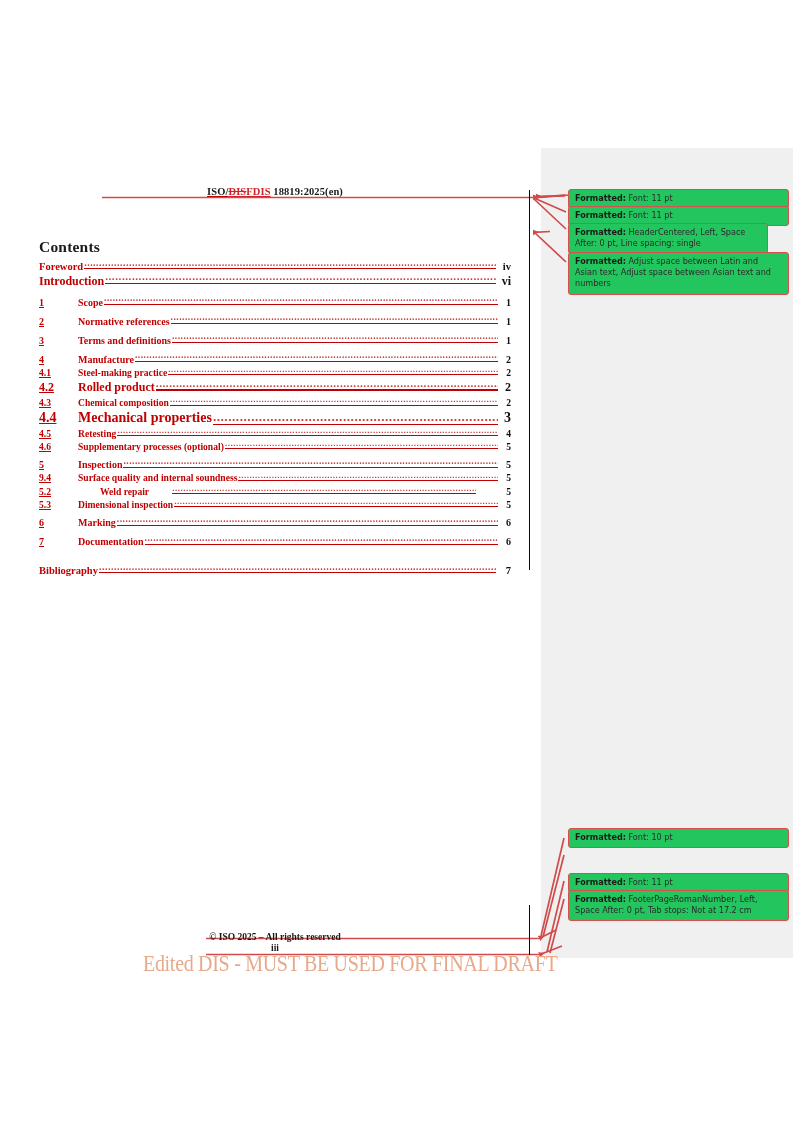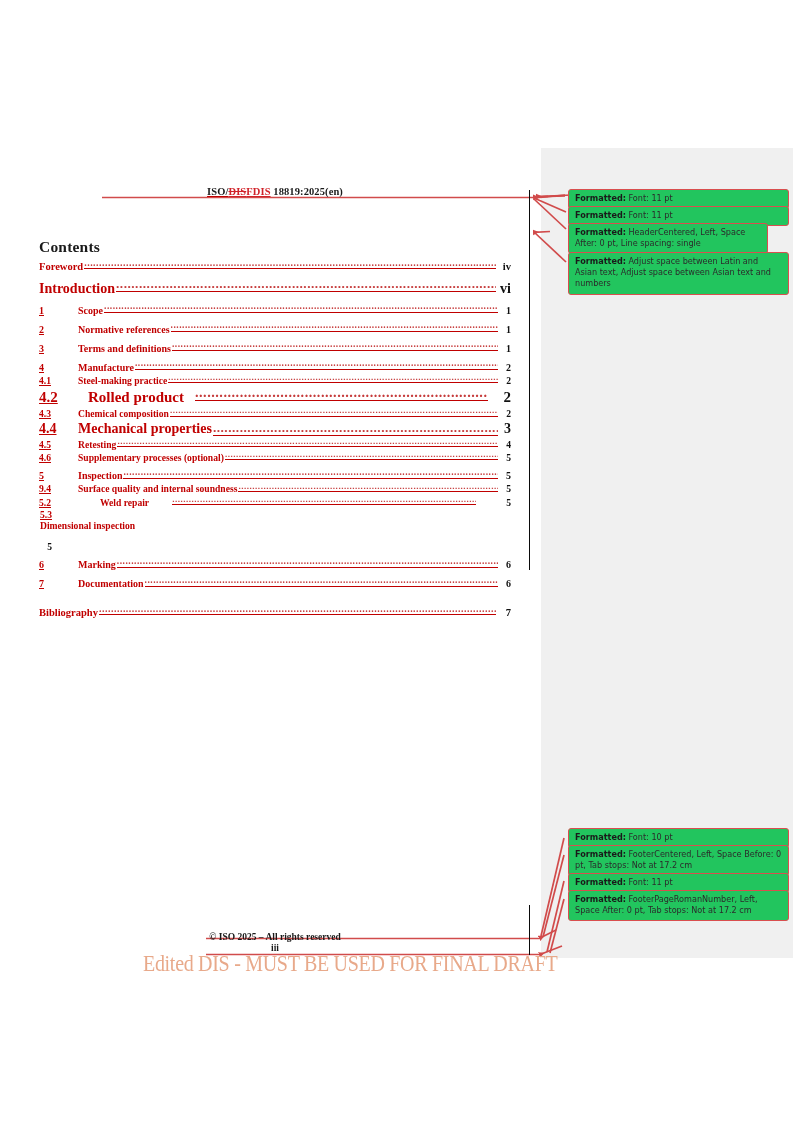--- a/index.html
+++ b/index.html
@@ -270,21 +270,21 @@
 
     <div id="toc">
         <div class="toc-row lvl-front" style="font-size: 10.5px;">
           <span class="toc-title">Foreword</span>
           <span class="toc-leader">
             <span class="dots">........................................................................................................................................................................................................</span>
             <span class="leader-rule"></span>
           </span>
           <span class="toc-page">iv</span>
         </div>
-        <div class="toc-row lvl-front" style="font-size: 14px; margin-top: 7px;">
+        <div class="toc-row lvl-front" style="font-size: 12px; margin-top: 1px;">
           <span class="toc-title">Introduction</span>
           <span class="toc-leader">
             <span class="dots">........................................................................................................................................................................................................</span>
             <span class="leader-rule"></span>
           </span>
           <span class="toc-page">vi</span>
         </div>
         <div class="toc-row lvl1" style="font-size: 10px; margin-top: 7px;">
           <span class="toc-num">1</span>
           <span class="toc-title">Scope</span>
@@ -323,21 +323,21 @@
         </div>
         <div class="toc-row lvl2" style="font-size: 9.6px; margin-top: 1.5px;">
           <span class="toc-num">4.1</span>
           <span class="toc-title">Steel-making practice</span>
           <span class="toc-leader">
             <span class="dots">........................................................................................................................................................................................................</span>
             <span class="leader-rule"></span>
           </span>
           <span class="toc-page">2</span>
         </div>
-        <div class="toc-row lvl2" style="font-size: 15px; margin-top: 1.5px; gap: 10px;">
+        <div class="toc-row lvl2" style="font-size: 12px; margin-top: 1.5px;">
           <span class="toc-num">4.2</span>
           <span class="toc-title">Rolled product</span>
           <span class="toc-leader">
             <span class="dots">........................................................................................................................................................................................................</span>
             <span class="leader-rule"></span>
           </span>
           <span class="toc-page">2</span>
         </div>
         <div class="toc-row lvl2" style="font-size: 9.6px; margin-top: 1.5px;">
           <span class="toc-num">4.3</span>
@@ -395,21 +395,21 @@
         </div>
         <div class="toc-row lvl2" style="font-size: 9.6px; margin-top: 1.5px; gap: 22px;">
           <span class="toc-num">5.2</span>
           <span class="toc-title">Weld repair</span>
           <span class="toc-leader">
             <span class="dots">........................................................................................................................................................................................................</span>
             <span class="leader-rule"></span>
           </span>
           <span class="toc-page">5</span>
         </div>
-        <div class="toc-row lvl2" style="font-size: 9.6px; margin-top: 1.5px; flex-direction: column;">
+        <div class="toc-row lvl2" style="font-size: 9.6px; margin-top: 1.5px;">
           <span class="toc-num">5.3</span>
           <span class="toc-title">Dimensional inspection</span>
           <span class="toc-leader">
             <span class="dots">........................................................................................................................................................................................................</span>
             <span class="leader-rule"></span>
           </span>
           <span class="toc-page">5</span>
         </div>
         <div class="toc-row lvl1" style="font-size: 10px; margin-top: 6.5px;">
           <span class="toc-num">6</span>
@@ -458,23 +458,20 @@
   </div>
 
   <div class="balloon" style="left:568px; top:252px; width:221px;">
     <b>Formatted:</b><span> Adjust space between Latin and Asian text, Adjust space between Asian text and numbers</span>
   </div>
 
   <div class="balloon" style="left:568px; top:828px; width:221px;">
     <b>Formatted:</b><span> Font: 10 pt</span>
   </div>
 
-  <div class="balloon" style="left:568px; top:845px; width:221px;">
-    <b>Formatted:</b><span> FooterCentered, Left, Space Before:  0 pt, Tab stops: Not at  17.2 cm</span>
-  </div>
 
   <div class="balloon" style="left:568px; top:873px; width:221px;">
     <b>Formatted:</b><span> Font: 11 pt</span>
   </div>
 
   <div class="balloon" style="left:568px; top:890px; width:221px;">
     <b>Formatted:</b><span> FooterPageRomanNumber, Left, Space After:  0 pt, Tab stops: Not at  17.2 cm</span>
   </div>
 
 </div>

